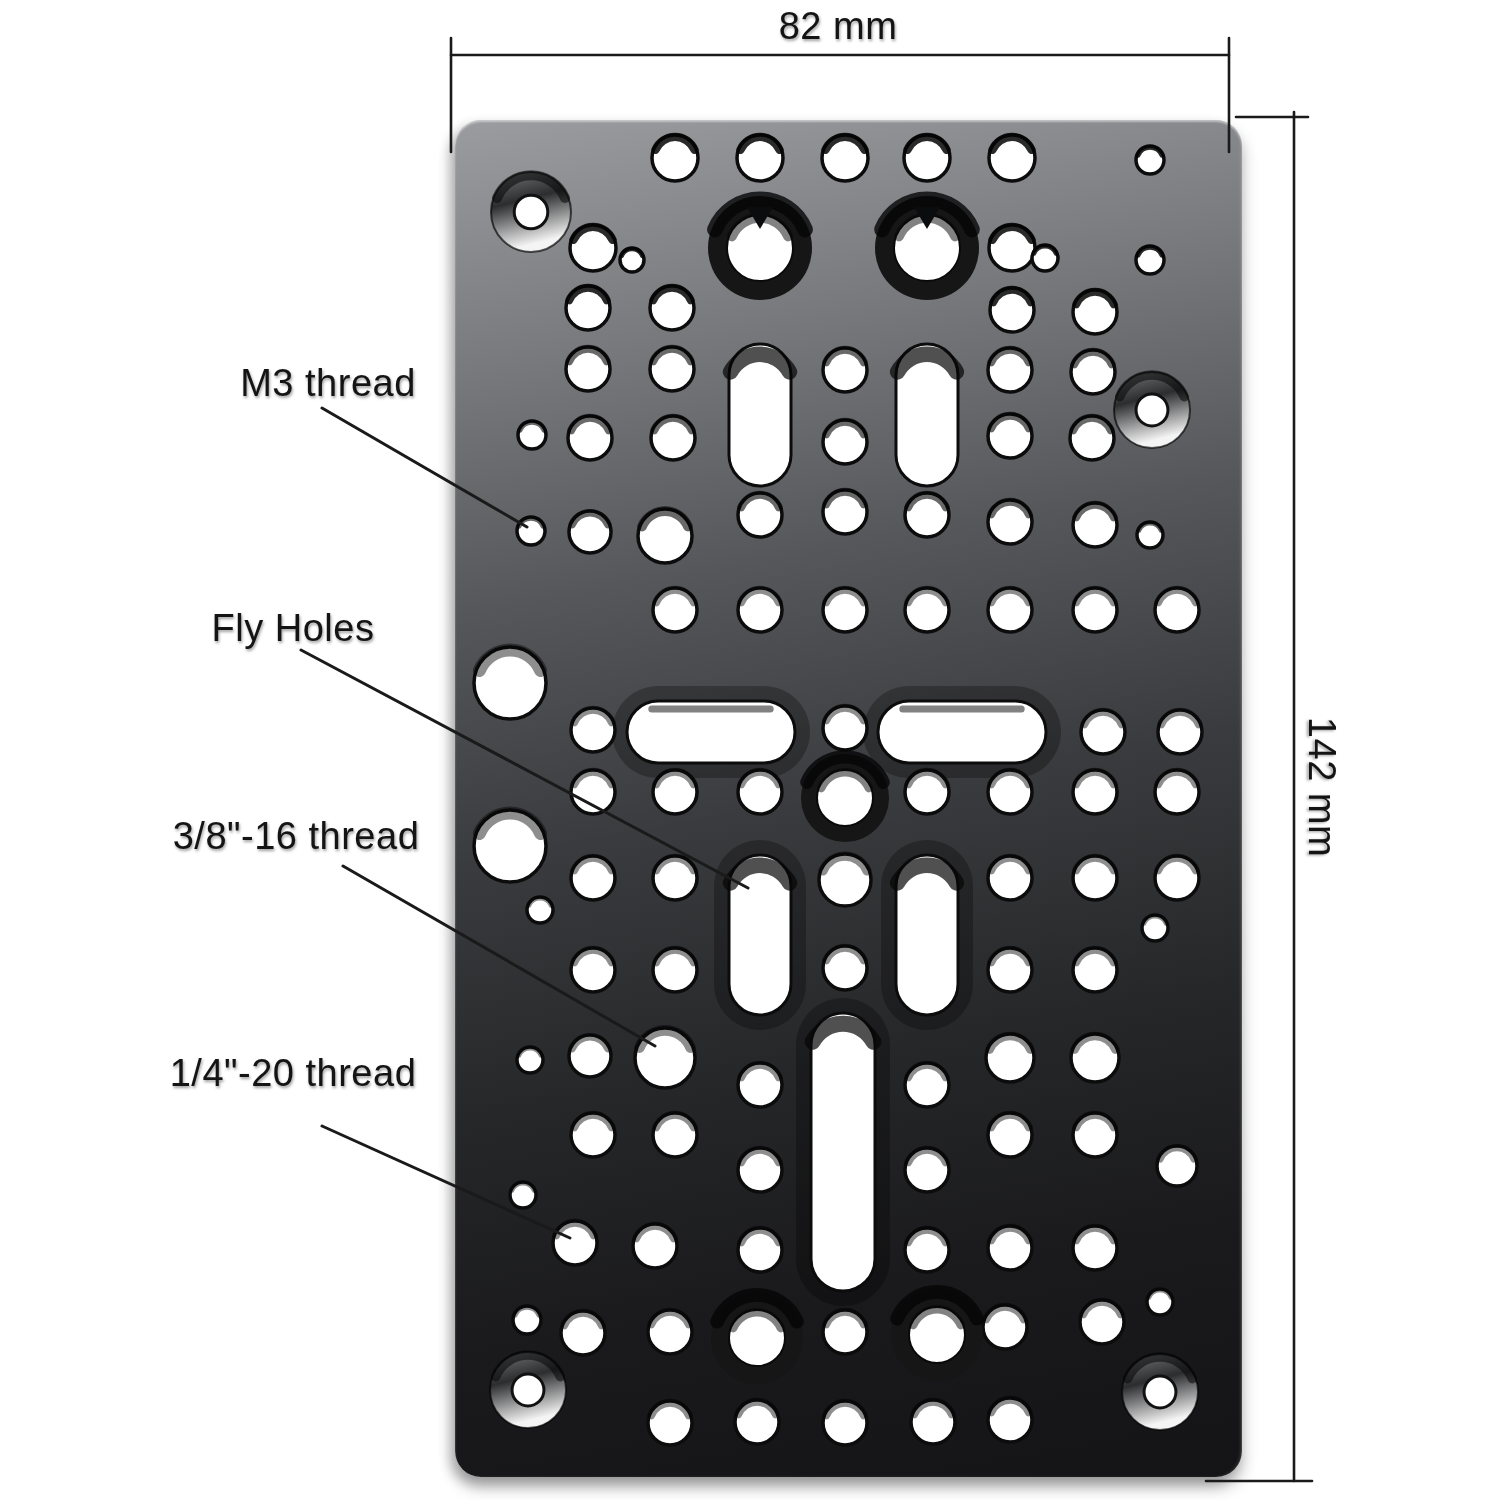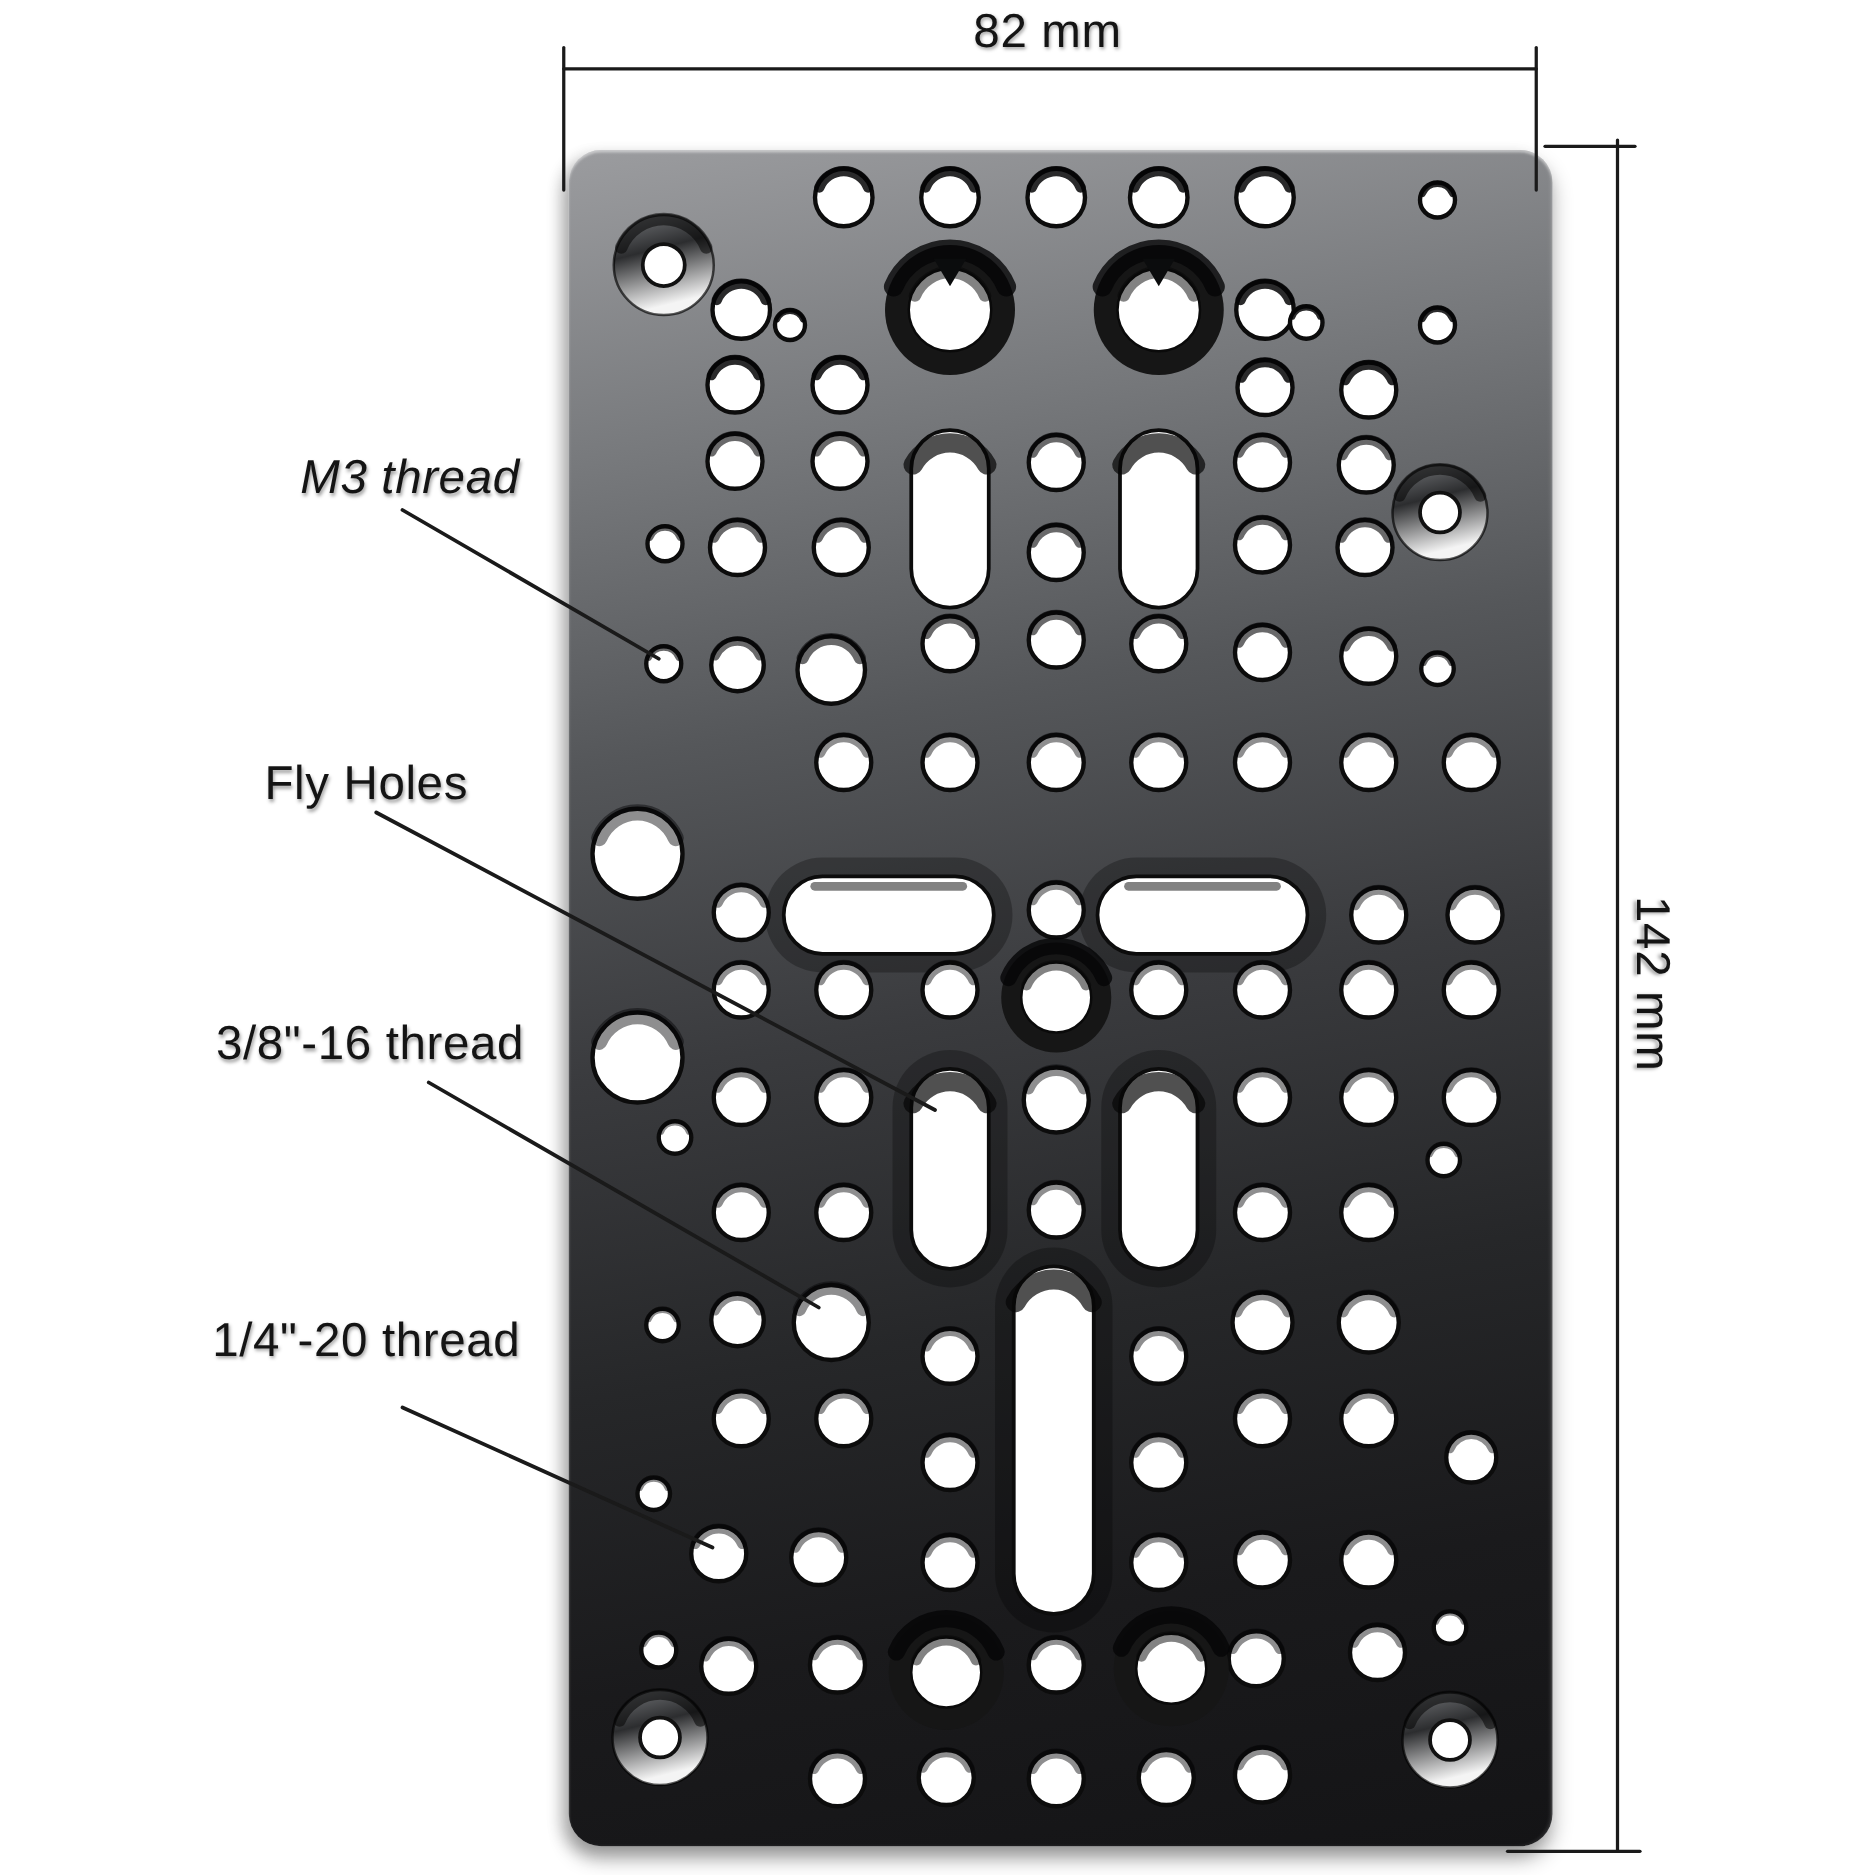--- a/index.html
+++ b/index.html
@@ -294,18 +294,18 @@
       <line x1="1236" y1="117" x2="1308" y2="117" stroke="#1a1a1a" stroke-width="2.6" stroke-linecap="round"></line>
       <line x1="1206" y1="1481" x2="1312" y2="1481" stroke="#1a1a1a" stroke-width="2.6" stroke-linecap="round"></line>
       <line x1="322" y1="408" x2="527" y2="527" stroke="#1a1a1a" stroke-width="3" stroke-linecap="round"></line>
       <line x1="301" y1="650" x2="748" y2="888" stroke="#1a1a1a" stroke-width="3" stroke-linecap="round"></line>
       <line x1="343" y1="866" x2="655" y2="1046" stroke="#1a1a1a" stroke-width="3" stroke-linecap="round"></line>
       <line x1="322" y1="1126" x2="570" y2="1238" stroke="#1a1a1a" stroke-width="3" stroke-linecap="round"></line>
     </svg>
 
   <div class="label" style="left: 838px; top: 26px;">82 mm</div>
   <div class="label rot90" style="left: 1321px; top: 787px;">142 mm</div>
-  <div class="label" style="left: 328px; top: 383px; font-style: italic;">M3 thread</div>
+  <div class="label" style="left: 328px; top: 383px;">M3 thread</div>
   <div class="label" style="left: 293px; top: 628px;">Fly Holes</div>
   <div class="label" style="left: 296px; top: 836px;">3/8"-16 thread</div>
   <div class="label" style="left: 293px; top: 1073px;">1/4"-20 thread</div>
 
 </div>
 
 </body></html>

